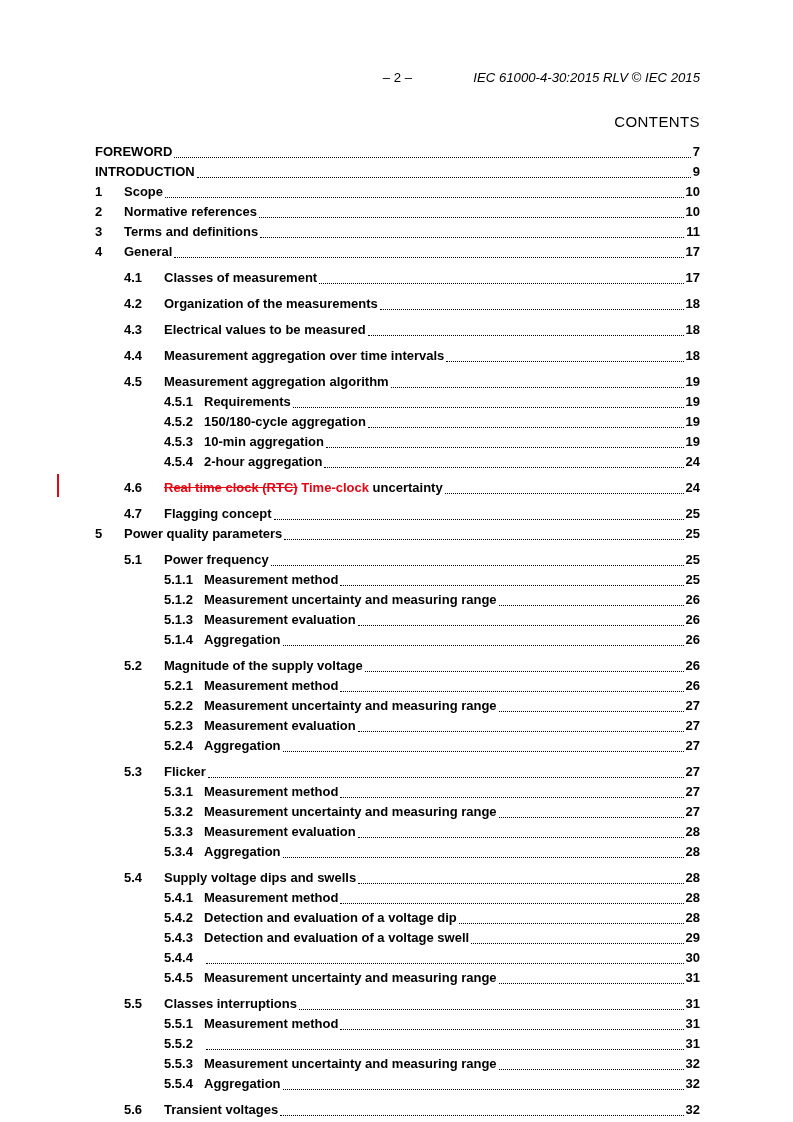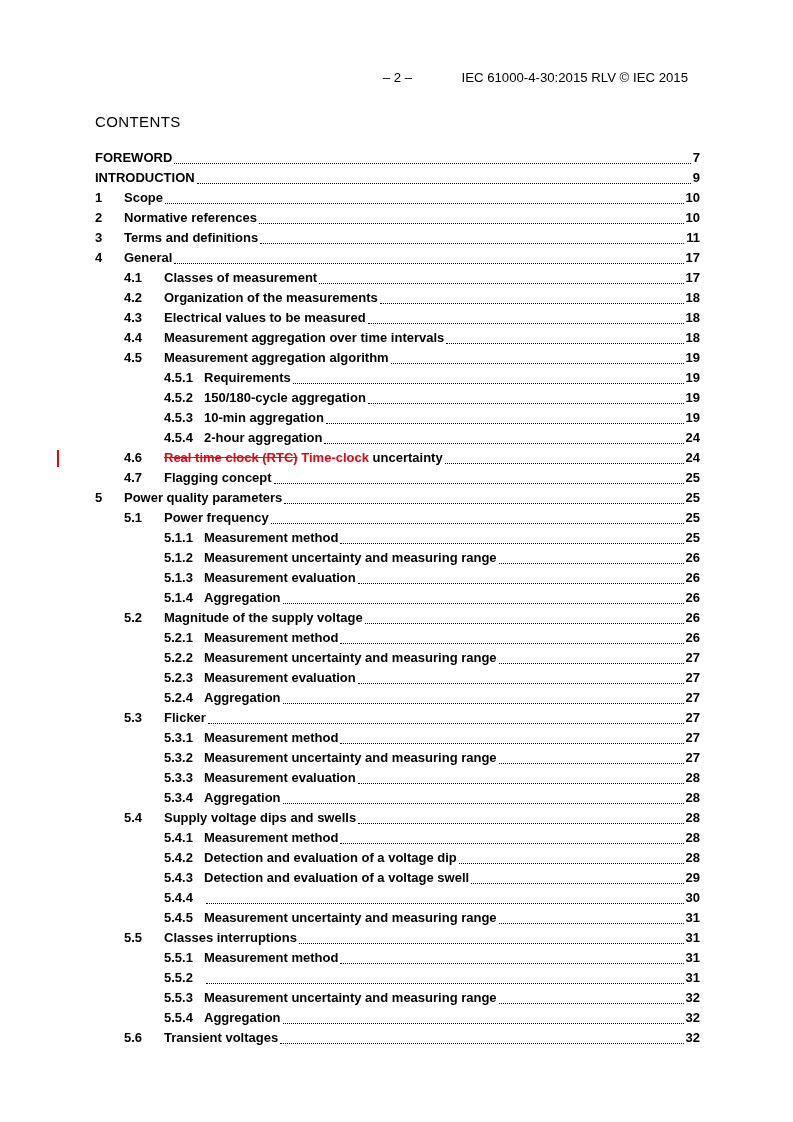--- a/index.html
+++ b/index.html
@@ -22,43 +22,44 @@
     height: 17px;
     font-size: 13.2px;
   }
   .header .page-num {
     position: absolute;
     left: 0; right: 0;
     text-align: center;
   }
   .header .doc-id {
     position: absolute;
-    right: 12px;
+    right: 0;
     top: 0;
+    font-style: italic;
   }
   .title {
-    text-align: left;
+    text-align: right;
     font-size: 15px;
     font-weight: 400;
     letter-spacing: 0.4px;
     margin-top: 26px;
-    margin-bottom: 18px;
+    margin-bottom: 12px;
   }
   .toc-row {
     display: flex;
     position: relative;
     font-size: 13px;
     line-height: 20px;
     align-items: baseline;
     font-weight: bold;
   }
   .toc-row .num { flex: 0 0 auto; }
   .level-0 .num { width: 29px; }
   .level-1 { padding-left: 29px; }
-  .level-1 .num { width: 40px; }
+  .level-1 .num { width: 40px; margin-top: 6px; }
   .level-2 { padding-left: 69px; justify-content: flex-end; }
   .level-2 .num { width: 40px; }
   .toc-row .label { flex: 0 0 auto; white-space: nowrap; }
   .toc-row .leader {
     flex: 1 1 auto;
     min-width: 8px;
     align-self: stretch;
     border-bottom: 1.5px dotted #000;
     margin: 0 2px 4px 2px;
   }

